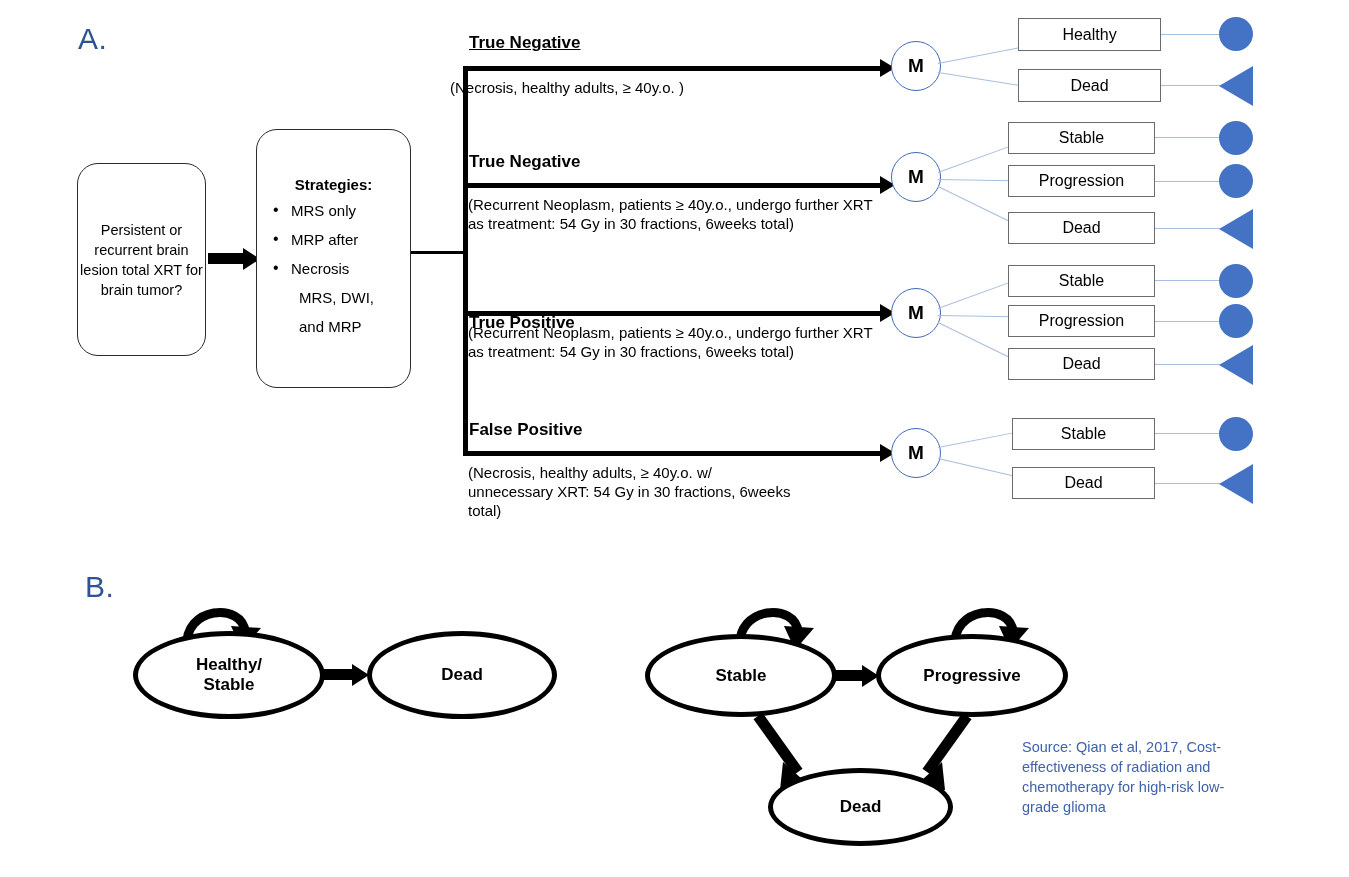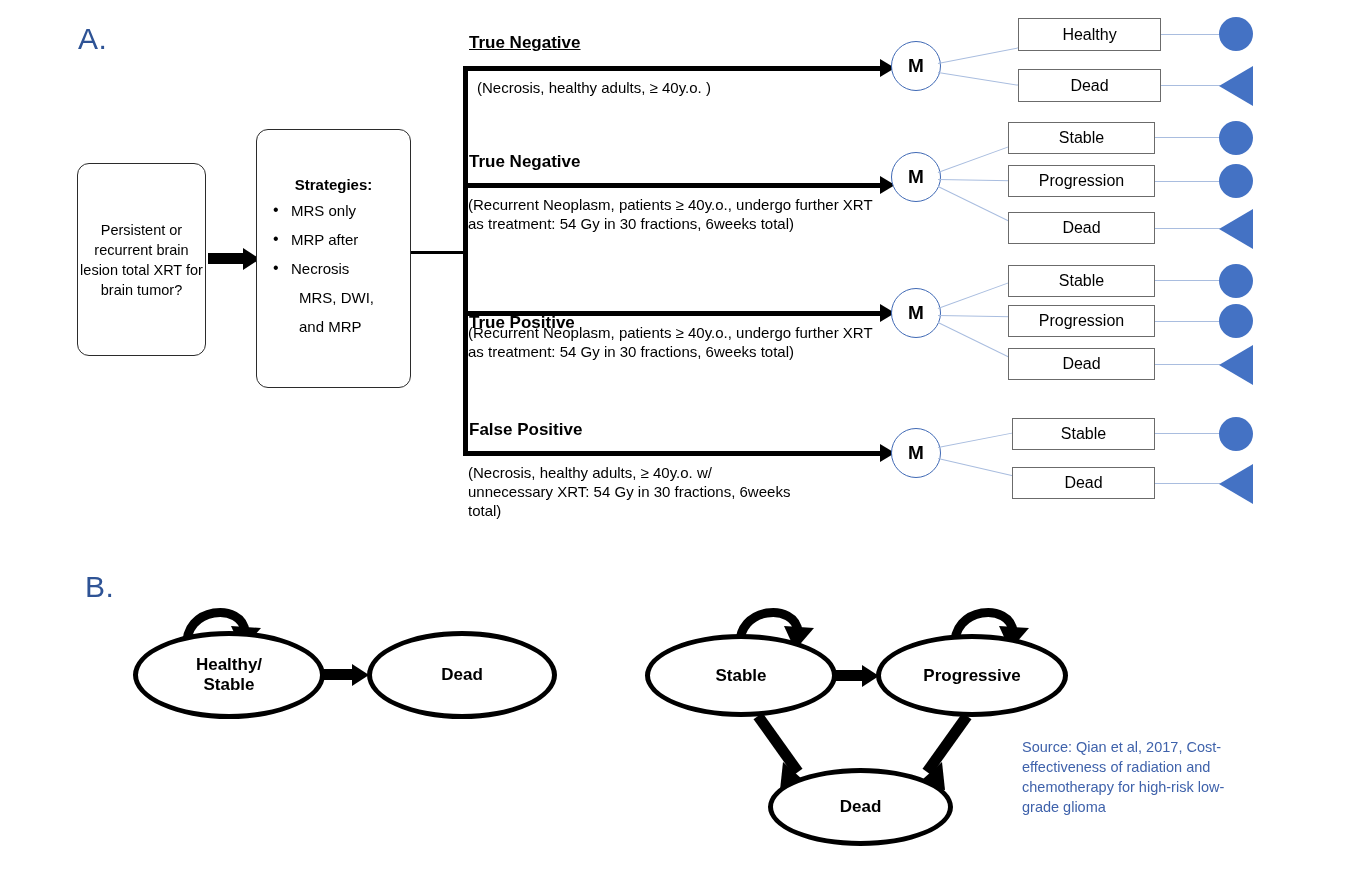--- a/index.html
+++ b/index.html
@@ -10,21 +10,21 @@
   }
   .abs{position:absolute;}
 
   
   .panel-letter{
     font-size:30px;color:#2E5395;font-weight:400;letter-spacing:.5px;
   }
 
   
   .round-box{
-    border:1.4px solid #2b2b2b;border-radius:12px;background:#fff;
+    border:1.4px solid #2b2b2b;border-radius:21px;background:#fff;
     display:flex;align-items:center;justify-content:flex-end;
     box-sizing:border-box;
   }
   .round-box .inner{width:100%;text-align:center;}
   .q-text{font-size:14.5px;line-height:20px;}
 
   .strat-title{font-size:15px;font-weight:bold;margin-bottom:9px;}
   .strat-list{list-style:none;margin:0;padding:0 0 0 6px;text-align:left;}
   .strat-list li{
     font-size:15px;line-height:17px;margin-bottom:12px;
@@ -123,21 +123,21 @@
     </ul>
   </div>
 </div>
 
 <div class="abs feeder" style="left:411px;top:251px;width:55px;height:3px;"></div>
 <div class="abs trunk" style="left:463px;top:66px;width:5px;height:390px;"></div>
 
 <div class="abs branch-label" style="left:469px;top:33px;text-decoration:underline;">True Negative</div>
 <div class="abs branch-shaft" style="left:466px;top:66px;width:418px;"></div>
 <div class="abs branch-head" style="left:880px;top:59px;"></div>
-<div class="abs branch-desc" style="left:477px;top:78px;width:400px;">
+<div class="abs branch-desc" style="left:450px;top:78px;width:400px;">
   <span>(Necrosis, healthy adults, ≥ 40y.o. )</span>
 </div>
 
 <div class="abs m-node" style="left:891px;top:41px;">M</div>
 
 <div class="abs thin-link" style="left:938px;top:63px;width:82px;transform:rotate(-11deg);"></div>
 <div class="abs thin-link" style="left:938px;top:72px;width:82px;transform:rotate(9deg);"></div>
 
 <div class="abs out-box" style="left:1018px;top:18px;width:143px;height:33px;">Healthy</div>
 <div class="abs out-box" style="left:1018px;top:69px;width:143px;height:33px;">Dead</div>

